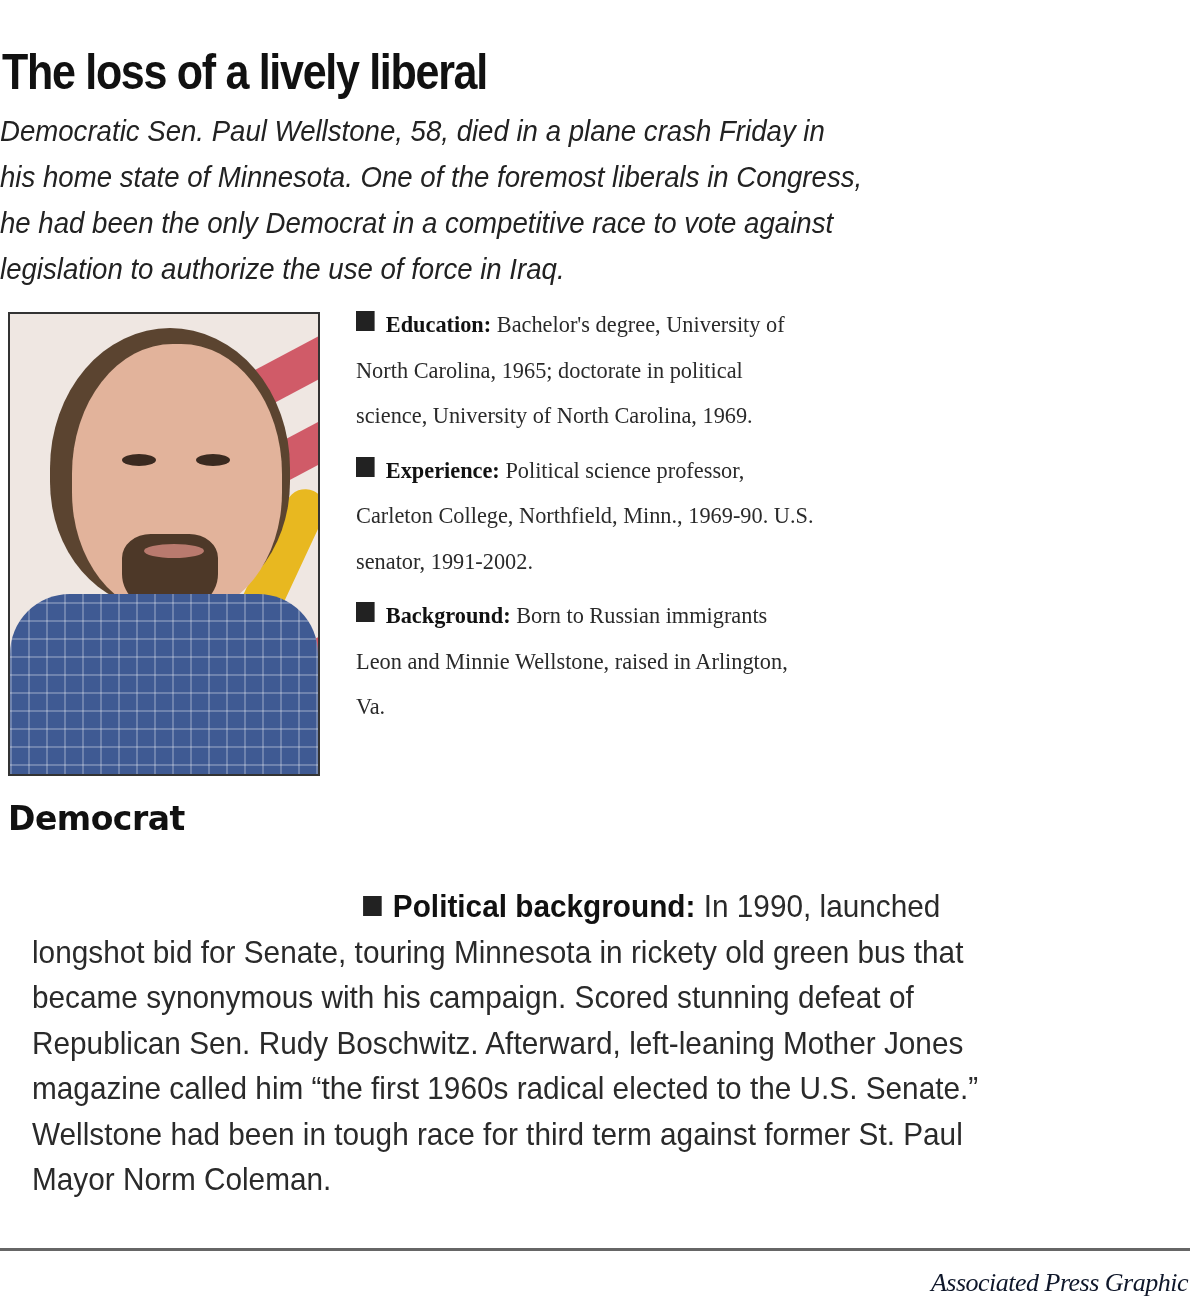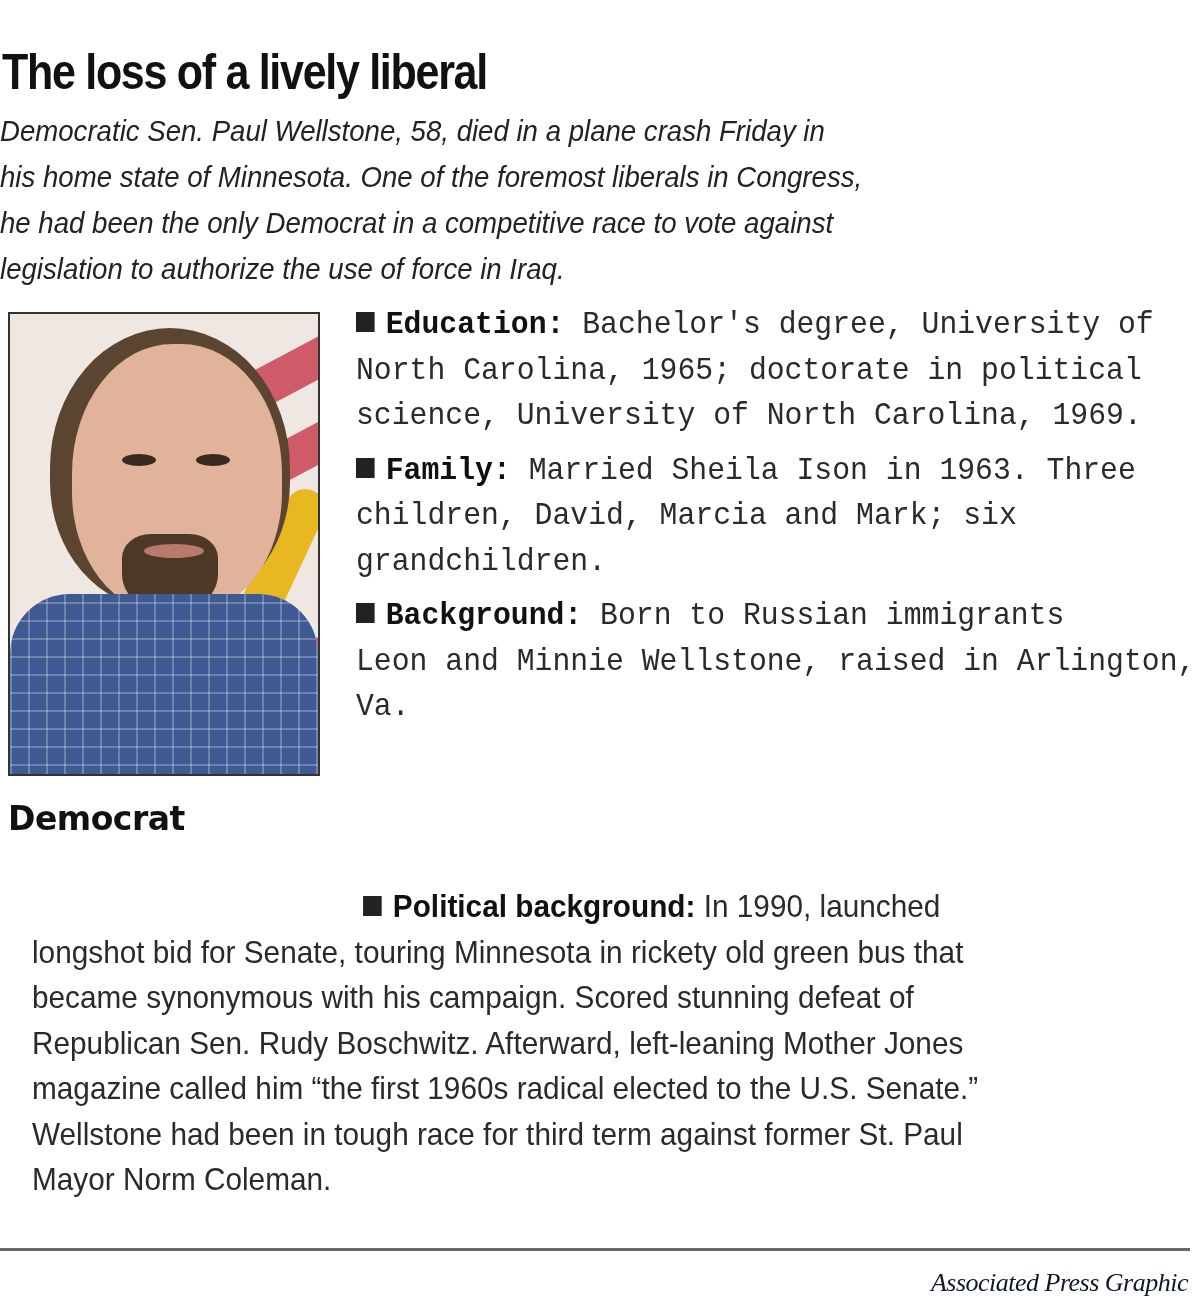--- a/index.html
+++ b/index.html
@@ -34,21 +34,21 @@
   .beard { position:absolute; left:112px; top:220px; width:96px; height:80px; background:#4d3828; border-radius:30% 30% 50% 50%; }
   .mouth { position:absolute; left:134px; top:230px; width:60px; height:14px; background:#b97a6e; border-radius:50%; }
   .eye { position:absolute; top:140px; width:34px; height:12px; background:#3a2a20; border-radius:50%; }
   .caption {
     position:absolute; left:8px; top:796px;
     font-family:"DejaVu Sans", sans-serif; font-weight:bold;
     font-size:33px; line-height:46px; color:#111; letter-spacing:-0.5px;
   }
   .facts {
     position:absolute; left:356px; top:302px; width:840px;
-    font-family:Liberation Mono, monospace; font-size:32px; line-height:45.5px; color:#2a2a2a;
+    font-family:Liberation Serif, serif; font-size:24px; line-height:45.5px; color:#2a2a2a;
   }
   .fact { margin-bottom:9px; }
   .fact .line { display:block; white-space:nowrap; transform:scaleX(0.93); transform-origin:left top; }
   .bullet { display:inline-block; width:20px; height:20px; background:#222; margin-right:12px; vertical-align:1px; }
   .label { font-weight:bold; color:#111; }
   .polbg {
     position:absolute; left:0px; top:884px; width:1200px;
     font-family:Liberation Sans, sans-serif; font-size:32px; line-height:45.5px; color:#2a2a2a;padding-left:32px;
   }
   .polbg .line { display:block; white-space:nowrap; transform:scaleX(0.93); transform-origin:left top; }
@@ -90,23 +90,23 @@
   <div>Democrat</div>
 </div>
 
 <div class="facts">
   <div class="fact">
     <span class="line"><span class="bullet"></span><span class="label">Education:</span><span> Bachelor's degree, University of</span></span>
     <span class="line">North Carolina, 1965; doctorate in political</span>
     <span class="line">science, University of North Carolina, 1969.</span>
   </div>
   <div class="fact">
-    <span class="line"><span class="bullet"></span><span class="label">Family:</span><span> Married Sheila Ison in 1963. Three</span></span>
-    <span class="line">children, David, Marcia and Mark; six</span>
-    <span class="line">grandchildren.</span>
+    <span class="line"><span class="bullet"></span><span class="label">Experience:</span><span> Political science professor,</span></span>
+    <span class="line">Carleton College, Northfield, Minn., 1969-90. U.S.</span>
+    <span class="line">senator, 1991-2002.</span>
   </div>
   <div class="fact">
     <span class="line"><span class="bullet"></span><span class="label">Background:</span><span> Born to Russian immigrants</span></span>
     <span class="line">Leon and Minnie Wellstone, raised in Arlington,</span>
     <span class="line">Va.</span>
   </div>
 </div>
 
 <div class="polbg">
   <span class="line first"><span class="bullet"></span><span class="label">Political background:</span><span> In 1990, launched</span></span>

